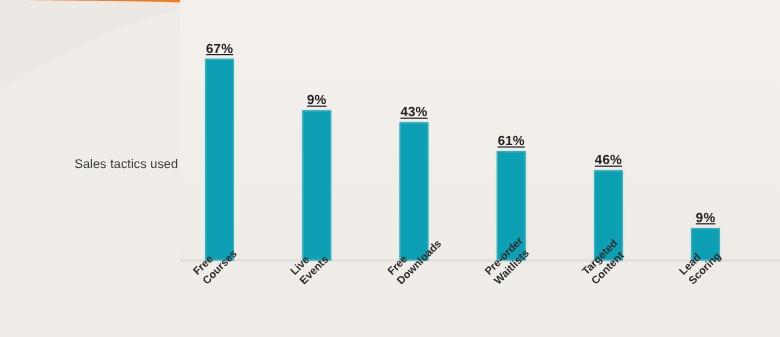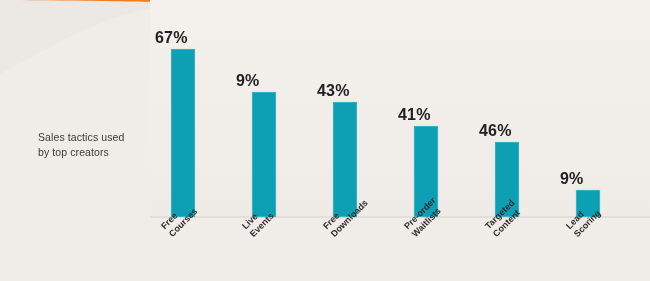--- a/index.html
+++ b/index.html
@@ -36,21 +36,21 @@
   #caption {
     position: absolute;
     left: 38px;
     top: 130px;
     width: 112px;
     font-size: 10.5px;
     line-height: 15px;
     color: #3a3a3a;
     letter-spacing: 0.1px;
   }
-  #caption .cap-line { display: block; white-space: nowrap; }
+  #caption .cap-line { display: block; white-space: nowrap; margin-left: 24px; }
 
   
   #plot {
     position: absolute;
     left: 150px;
     top: 0px;
     width: 500px;
     height: 218px;
   }
   #plot-bg {
@@ -80,25 +80,26 @@
     width: 24px;
     background: #0d9fb4;
     border: 1px solid #2fb4c4;
     box-sizing: border-box;
     box-shadow: 0 0 2px rgba(0,0,0,0.10);
   }
   .bar-value {
     position: absolute;
     left: -16px;
     width: 56px;
-    text-align: left;
-    font-size: 16px;
+    text-align: center;
+    font-size: 11px;
     font-weight: bold;
     color: #222021;
     letter-spacing: 0.2px;
+    text-decoration: underline;
   }
 
   
   .cat-label {
     position: absolute;
     top: 224px;
     width: 100px;
     font-size: 9px;
     line-height: 10.5px;
     font-weight: bold;
@@ -116,21 +117,20 @@
 <div id="stage">
 
   <svg id="bg-svg" viewBox="0 0 650 281" preserveAspectRatio="none">
     <rect x="0" y="0" width="650" height="281" fill="#ece8e3"></rect>
     <path d="M0,0 L650,0 L650,77 C520,63 330,16 195,4 C170,2 120,1 0,0 Z" fill="#ed7d22"></path>
     <path d="M0,281 L0,74 C60,42 110,10 180,4 C300,14 500,60 650,79 L650,281 Z" fill="#f0ece8"></path>
   </svg>
 
   <div id="caption">
     <span class="cap-line">Sales tactics used</span>
-    <span class="cap-line">by top creators</span>
   </div>
 
   <div id="plot">
     <div id="plot-bg"></div>
     <div id="axis-line"></div>
   </div>
 
   <div class="bar-group" style="left:171px;">
     <div class="bar-value" style="bottom:170px;">67%</div>
     <div class="bar" style="height:168px;"></div>
@@ -140,21 +140,21 @@
     <div class="bar-value" style="bottom:127px;">9%</div>
     <div class="bar" style="height:125px;"></div>
   </div>
 
   <div class="bar-group" style="left:333px;">
     <div class="bar-value" style="bottom:117px;">43%</div>
     <div class="bar" style="height:115px;"></div>
   </div>
 
   <div class="bar-group" style="left:414px;">
-    <div class="bar-value" style="bottom:93px;">41%</div>
+    <div class="bar-value" style="bottom:93px;">61%</div>
     <div class="bar" style="height:91px;"></div>
   </div>
 
   <div class="bar-group" style="left:495px;">
     <div class="bar-value" style="bottom:77px;">46%</div>
     <div class="bar" style="height:75px;"></div>
   </div>
 
   <div class="bar-group" style="left:576px;">
     <div class="bar-value" style="bottom:29px;">9%</div>

